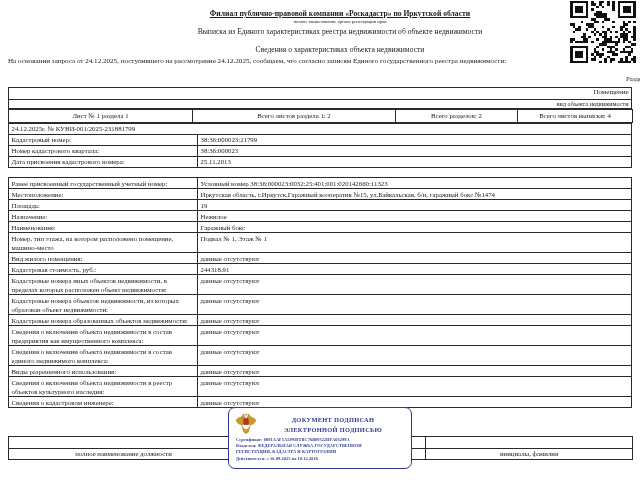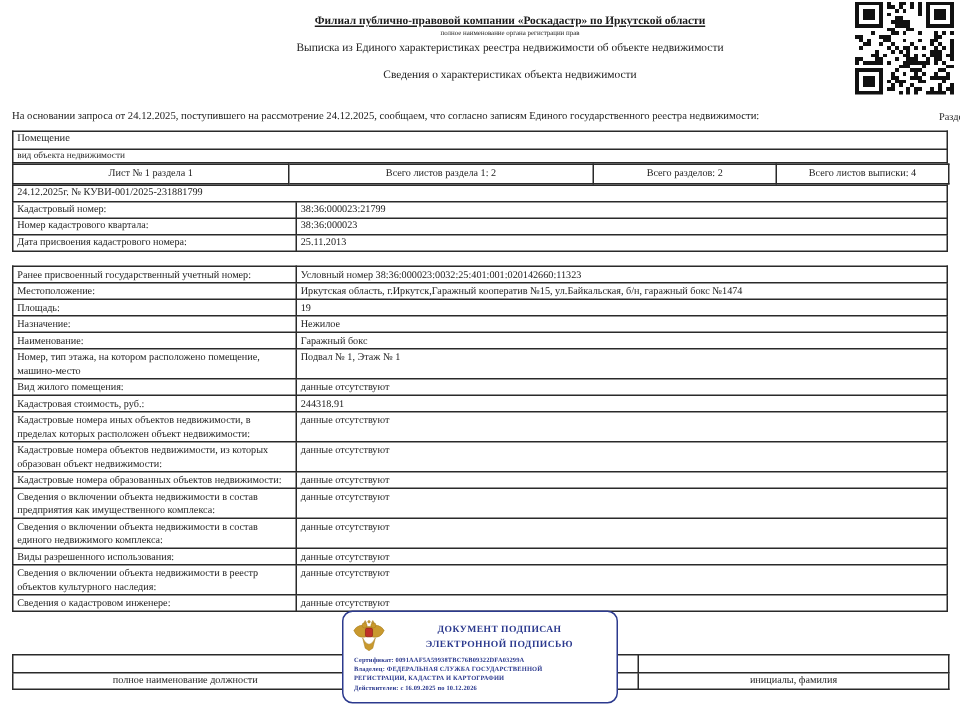--- a/index.html
+++ b/index.html
@@ -5,27 +5,27 @@
   html,body{margin:0;padding:0;background:#fff;}
   #page{position:relative;width:640px;height:480px;background:#fff;overflow:hidden;
         font-family:"Liberation Serif",serif;color:#1c1c1c;padding-left:40px;}
   .abs{position:absolute;}
   .ctr{left:0;right:0;text-align:center;}
   .hdr-org{top:9px;font-size:7.6px;font-weight:bold;text-decoration:underline;}
   .hdr-org-cap{top:19px;font-size:4.6px;}
   .hdr-title{top:27px;font-size:7.6px;}
   .hdr-sec{top:44.5px;font-size:7.6px;}
   .qr{left:570px;top:1px;width:66px;height:62px;}
-  .basis{left:8px;top:74px;width:556px;font-size:7.1px;line-height:1.12;}
+  .basis{left:8px;top:58px;width:556px;font-size:7.1px;line-height:1.12;}
   .sec-page{top:75px;right:8px;font-size:6.9px;}
   table.t{border-collapse:collapse;table-layout:fixed;width:624px;}
   table.t td{border:1px solid #2a2a2a;font-size:6.8px;line-height:9px;
              padding:0.5px 2.5px;overflow:hidden;vertical-align:top;}
   .tblA{left:8px;top:86.5px;}
-  .tblA td{text-align:left;vertical-align:middle;}
+  .tblA td{text-align:right;vertical-align:middle;}
   .tblA .r1 td{height:10px;font-size:7px;}
   .tblA .r2 td{height:7.5px;font-size:6.2px;line-height:7px;}
   .tblB{left:8px;top:109px;}
   .tblB td{text-align:center;height:10.5px;vertical-align:middle;line-height:10px;}
   .tblC{left:8px;top:122.5px;}
   .tblC td{line-height:7.8px;padding:0.6px 2.5px;}
   .tblD{left:8px;top:177px;}
   .lblcol{width:189px;}
   .footer-t{left:8px;top:436px;}
   .footer-t td{text-align:center;vertical-align:middle;height:9.5px;font-size:6.5px;line-height:8px;}

